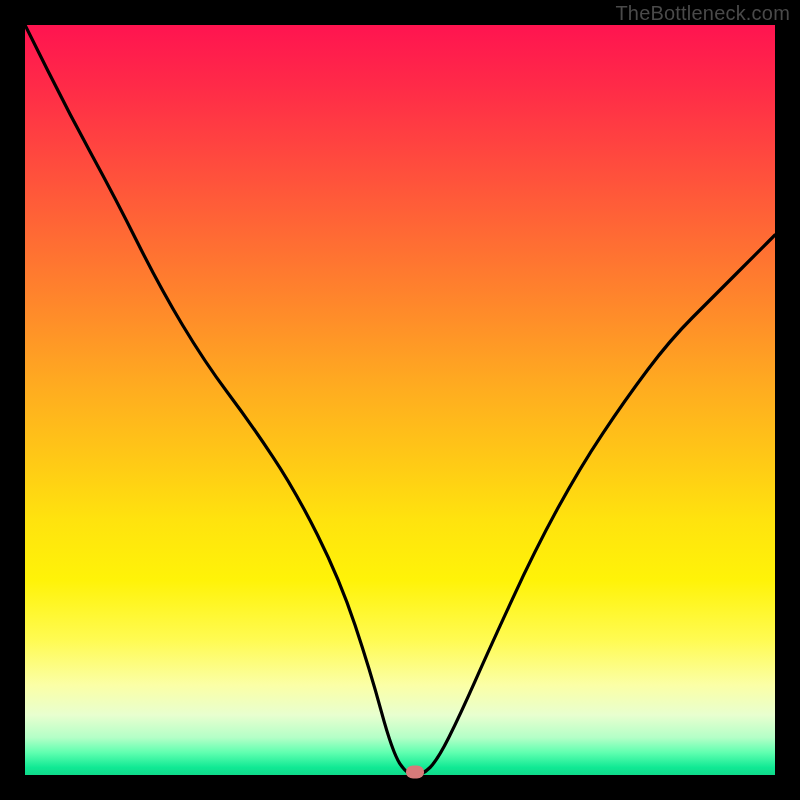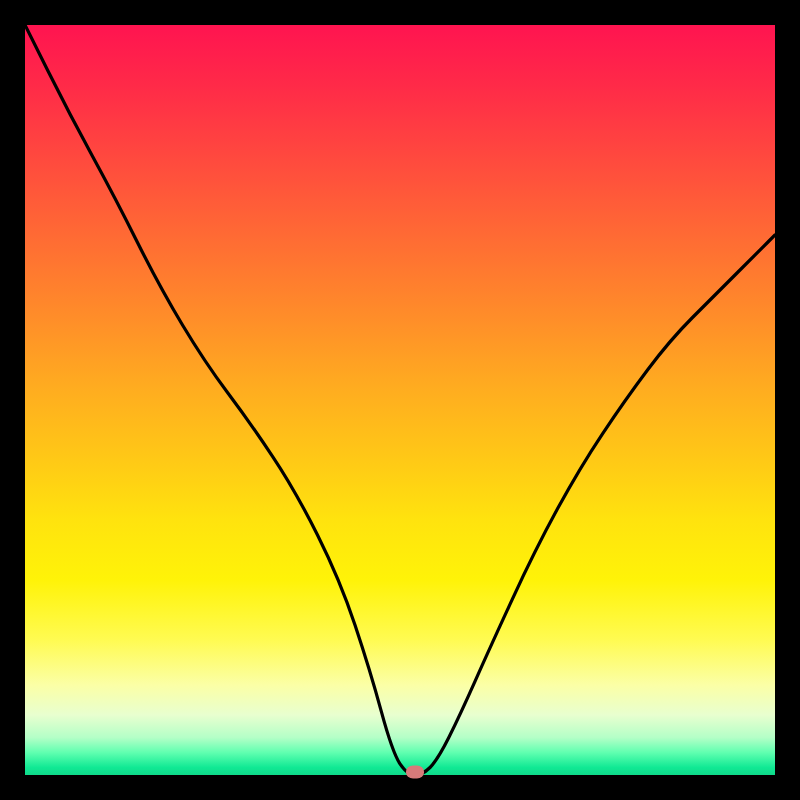--- a/index.html
+++ b/index.html
@@ -70,20 +70,21 @@
     border-radius: 7px / 6px;
     transform: translate(-50%, -50%);
     z-index: 5;
   }
 </style>
 </head>
 <body>
 
 <div class="frame">
 
+  <div class="watermark">TheBottleneck.com</div>
 
   <div class="plot-area">
     <div class="gradient"></div>
 
     <svg class="curve" viewBox="0 0 750 750" preserveAspectRatio="none">
       <path d="M 0.0 0.0 Q 0.0 0.0 22.5 45.0 Q 45.0 90.0 67.5 131.3 Q 90.0 172.5 112.5 217.5 Q 135.0 262.5 157.5 300.0 Q 180.0 337.5 202.5 367.5 Q 225.0 397.5 247.5 431.3 Q 270.0 465.0 292.5 510.0 Q 315.0 555.0 330.0 600.0 Q 345.0 645.0 356.3 686.3 Q 367.5 727.5 375.0 738.8 Q 382.5 750.0 390.0 750.0 Q 397.5 750.0 405.0 742.5 Q 412.5 735.0 423.8 712.5 Q 435.0 690.0 450.0 656.3 Q 465.0 622.5 487.5 573.8 Q 510.0 525.0 532.5 483.8 Q 555.0 442.5 577.5 408.8 Q 600.0 375.0 622.5 345.0 Q 645.0 315.0 667.5 292.5 Q 690.0 270.0 712.5 247.5 Q 735.0 225.0 742.5 217.5 T 750.0 210.0" fill="none" stroke="#000" stroke-width="3.2" stroke-linecap="round" stroke-linejoin="round"></path>
     </svg>
 
     <div class="marker" style="left: 390px; top: 747px;"></div>
   </div>

